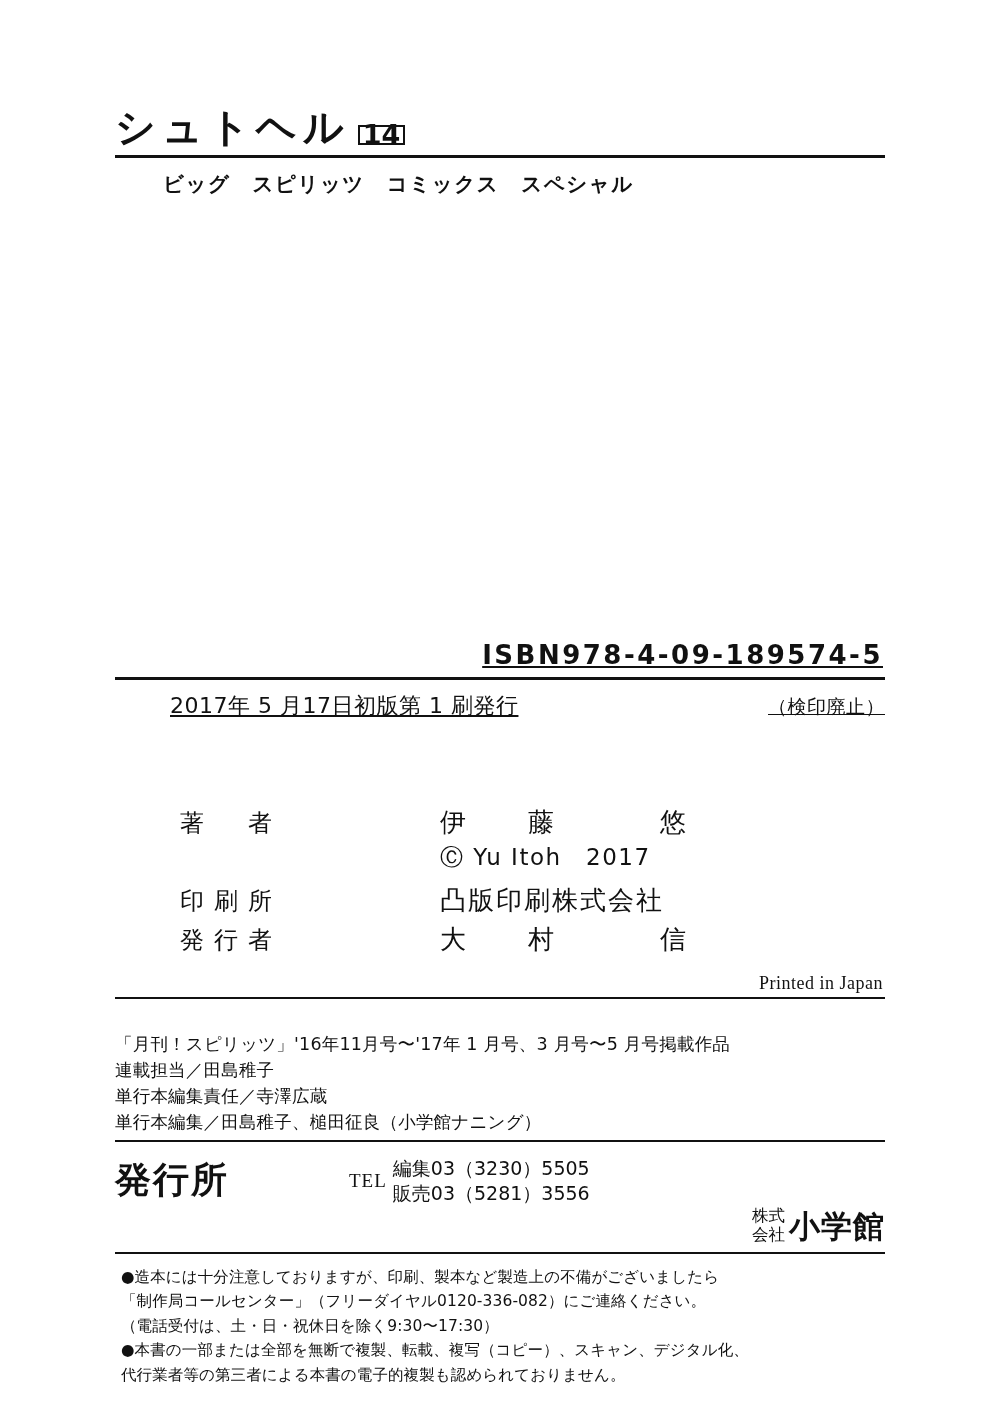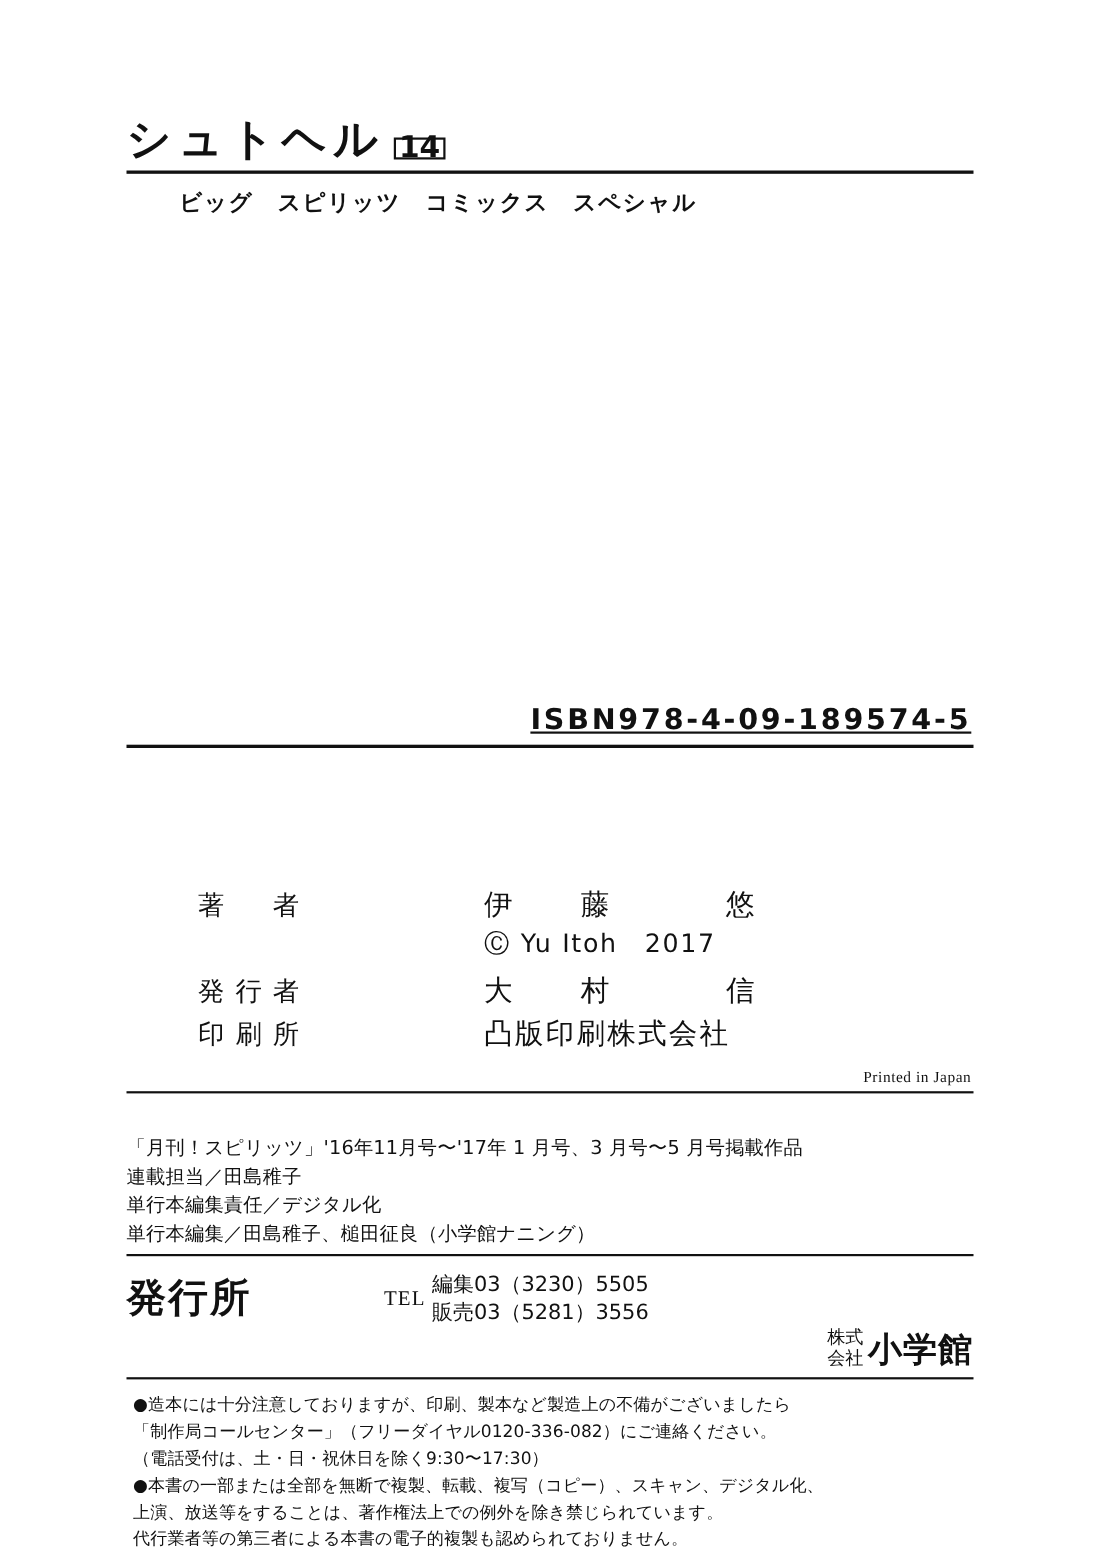--- a/index.html
+++ b/index.html
@@ -145,21 +145,21 @@
     font-family: "DejaVu Sans", sans-serif;
     font-size: 23px;
     letter-spacing: 1.5px;
     padding-left: 325px;
     margin-top: -2px;
     margin-bottom: 10px;
   }
   .printed-in {
     text-align: right;
     font-family: "Liberation Serif", serif;
-    font-size: 14px;
+    font-size: 18px;
     letter-spacing: 0.5px;
     margin-top: 16px;
     padding-right: 2px;
   }
   .rule-thin {
     border-bottom: 2px solid #111;
     width: 770px;
     margin-top: 3px;
   }
 
@@ -269,44 +269,48 @@
       <span class="title-main">シュトヘル</span>
       <span class="vol-box">14</span>
     </div>
     <div class="rule-thick"></div>
     <div class="subtitle">ビッグ　スピリッツ　コミックス　スペシャル</div>
   </div>
 
   <div class="isbn-block">
     <div class="isbn">ISBN978-4-09-189574-5</div>
     <div class="rule-thick2"></div>
+    <div class="pubdate-row">
+      <div class="pubdate">2017年 5 月17日初版第 1 刷発行</div>
+      <div class="kenin">（検印廃止）</div>
+    </div>
   </div>
 
   <div class="credits">
     <div class="credit-row">
       <div class="credit-label">著　者</div>
       <div class="credit-value">伊　藤　　悠</div>
     </div>
     <div class="copyright-line">Ⓒ Yu Itoh　2017</div>
     <div class="credit-row">
+      <div class="credit-label">印刷所</div>
+      <div class="credit-value tight">凸版印刷株式会社</div>
+    </div>
+    <div class="credit-row">
       <div class="credit-label">発行者</div>
       <div class="credit-value">大　村　　信</div>
-    </div>
-    <div class="credit-row">
-      <div class="credit-label">印刷所</div>
-      <div class="credit-value tight">凸版印刷株式会社</div>
     </div>
     <div class="printed-in">Printed in Japan</div>
     <div class="rule-thin"></div>
   </div>
 
   <div class="notes">
     <div>「月刊！スピリッツ」'16年11月号〜'17年 1 月号、3 月号〜5 月号掲載作品</div>
     <div>連載担当／田島稚子</div>
-    <div>単行本編集責任／デジタル化</div>
+    <div>単行本編集責任／寺澤広蔵</div>
     <div>単行本編集／田島稚子、槌田征良（小学館ナニング）</div>
   </div>
 
   <div class="publisher">
     <div class="rule-thin2" style="margin-bottom:8px;"></div>
     <div class="pub-inner">
       <div class="pub-label">発行所</div>
       <div>
         <div class="tel-block">
           <div class="tel-word">TEL</div>
@@ -325,17 +329,16 @@
       </div>
     </div>
     <div class="rule-thin2"></div>
   </div>
 
   <div class="fineprint">
     <div>●造本には十分注意しておりますが、印刷、製本など製造上の不備がございましたら</div>
     <div>「制作局コールセンター」（フリーダイヤル0120-336-082）にご連絡ください。</div>
     <div>（電話受付は、土・日・祝休日を除く9:30〜17:30）</div>
     <div>●本書の一部または全部を無断で複製、転載、複写（コピー）、スキャン、デジタル化、</div>
-    <div>上演、放送等をすることは、著作権法上での例外を除き禁じられています。</div>
     <div>代行業者等の第三者による本書の電子的複製も認められておりません。</div>
   </div>
 
 </div>
 
 </body></html>

